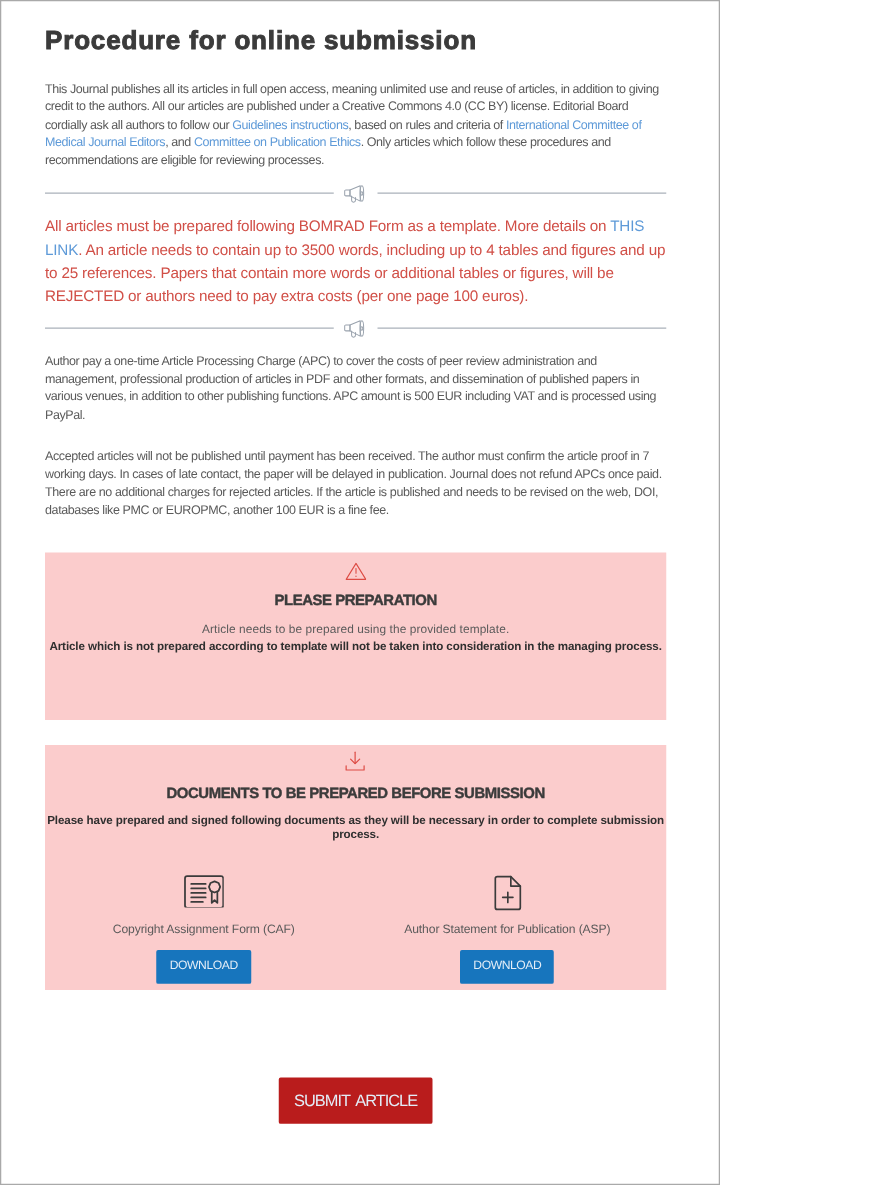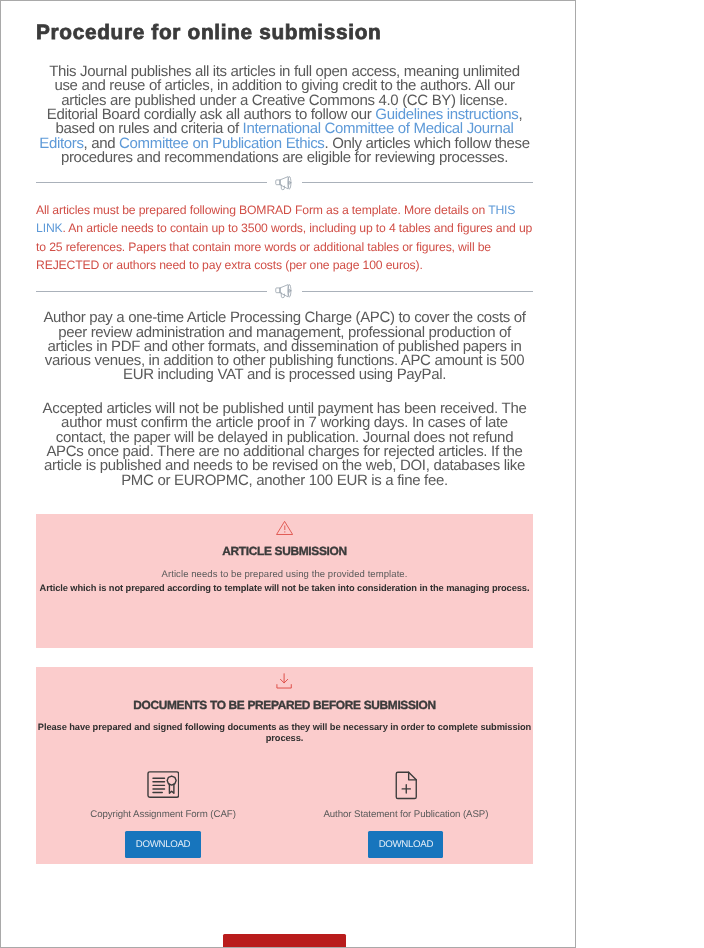--- a/index.html
+++ b/index.html
@@ -12,22 +12,22 @@
         border:1px solid #a9a9a9;background:#fff;overflow:hidden;}
   .inner{padding:0 42px 0 35px;}
 
   h1.title{font-size:20.8px;font-weight:700;color:#3b3b3b;margin:19.3px 0 0 0;
            letter-spacing:0.67px;line-height:25px;
            -webkit-text-stroke:0.78px #3b3b3b;}
   h2.subtitle{font-size:13.0px;font-weight:700;color:#3b3b3b;margin:19.0px 0 0 0;
               letter-spacing:-0.2px;word-spacing:-0.6px;line-height:15px;
               -webkit-text-stroke:0.42px #3b3b3b;}
 
-  p.body{font-size:15px;line-height:14.3px;color:#5a5a5a;margin:0;
-         letter-spacing:-0.34px;text-align:center;}
+  p.body{font-size:10px;line-height:14.3px;color:#5a5a5a;margin:0;
+         letter-spacing:-0.34px;}
   a.lnk{color:#5e9ad8;text-decoration:none;}
 
   .divrow{display:flex;align-items:center;height:15px;}
   .divline{flex:1;height:1px;background:#aab1ba;}
   .divicon{width:35px;display:flex;justify-content:center;align-items:center;}
   .divicon svg{display:block;}
 
   p.redp{font-size:12.2px;line-height:18.5px;color:#d14f47;margin:0;letter-spacing:-0.14px;}
   a.redlink{color:#5e9ad8;text-decoration:none;}
 
@@ -97,21 +97,21 @@
     <p class="body" style="margin-top:19.3px;letter-spacing:-0.31px;">Accepted articles will not be published until payment has been received. The author must confirm the article proof in 7 working days. In cases of late contact, the paper will be delayed in publication. Journal does not refund APCs once paid. There are no additional charges for rejected articles. If the article is published and needs to be revised on the web, DOI, databases like PMC or EUROPMC, another 100 EUR is a fine fee.</p>
 
     <div class="pinkbox" style="margin-top:26.1px;height:133.7px;">
       <div class="iconwrap" style="height:22px;padding-top:6.4px;">
         <svg width="17.6" height="15.6" viewBox="0 0 35.2 31.2" fill="none" stroke="#dd4b44" stroke-width="1.75" stroke-linecap="round" stroke-linejoin="round">
           <path d="M17.6 3.4 L33.3 29 H1.9 Z"></path>
           <path d="M17.6 11.8 v7.4"></path>
           <path d="M17.6 23.5 v0.8"></path>
         </svg>
       </div>
-      <p class="box-title" style="margin-top:2.98px;">ARTICLE SUBMISSION</p>
+      <p class="box-title" style="margin-top:2.98px;">PLEASE PREPARATION</p>
       <p class="box-sub" style="margin-top:10.82px;">Article needs to be prepared using the provided template.</p>
       <p class="box-sub-b" style="margin-top:3.18px;">Article which is not prepared according to template will not be taken into consideration in the managing process.</p>
     </div>
 
     <div class="pinkbox" style="margin-top:19.8px;height:196.2px;">
       <div class="iconwrap" style="height:22.9px;padding-top:4.6px;">
         <svg width="18.2" height="18.2" viewBox="0 0 35.2 35.2" fill="none" stroke="#dd4b44" stroke-width="1.85" stroke-linecap="round" stroke-linejoin="round">
           <path d="M17.6 3.4 v17.4"></path>
           <path d="M10.6 14.2 L17.6 21.2 L24.6 14.2"></path>
           <path d="M3.7 24.4 v6.6 h27.8 v-6.6"></path>

